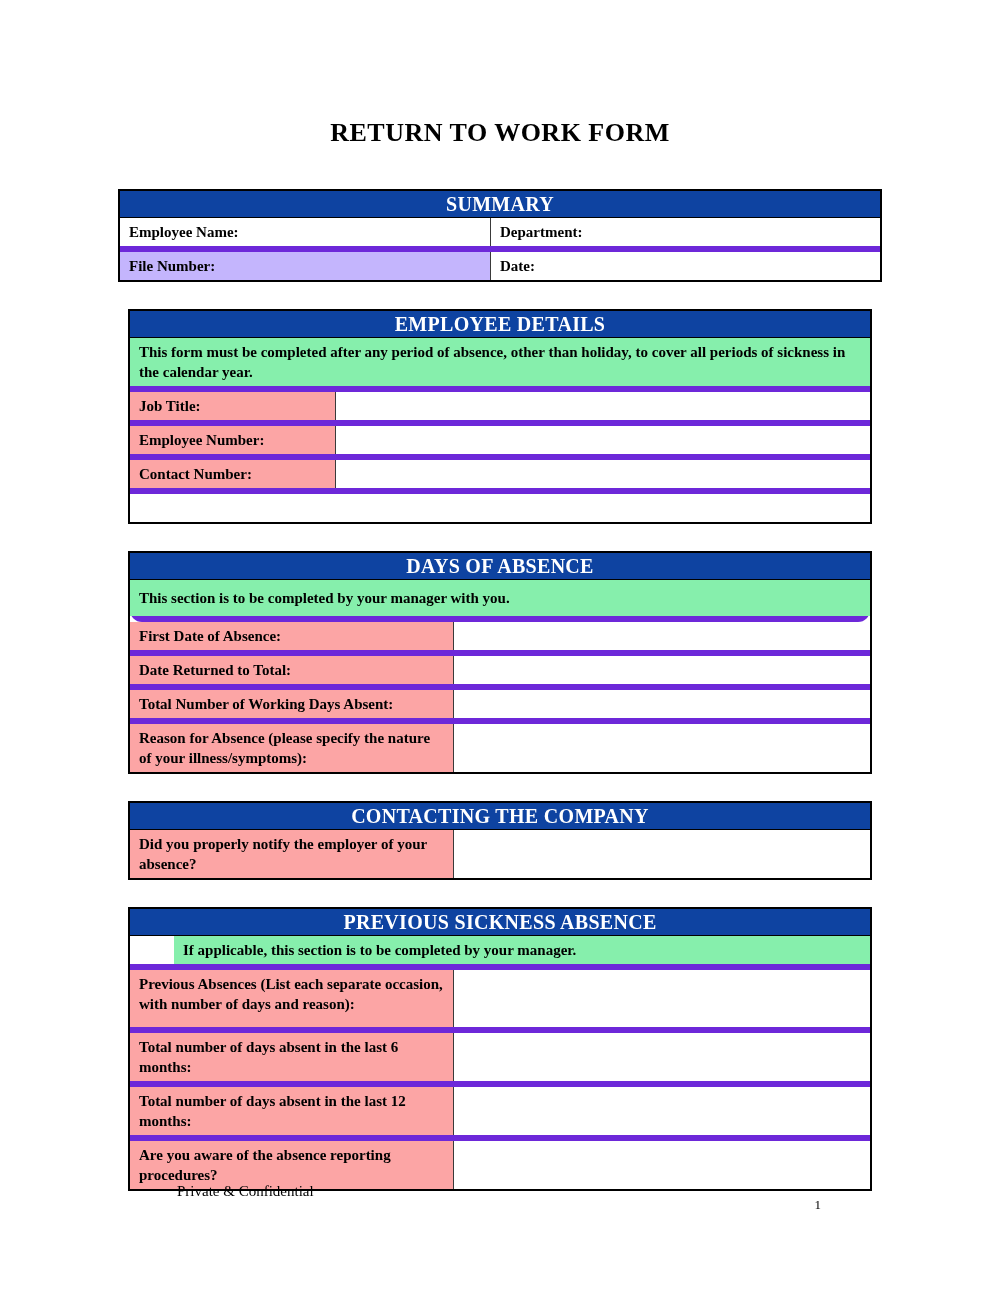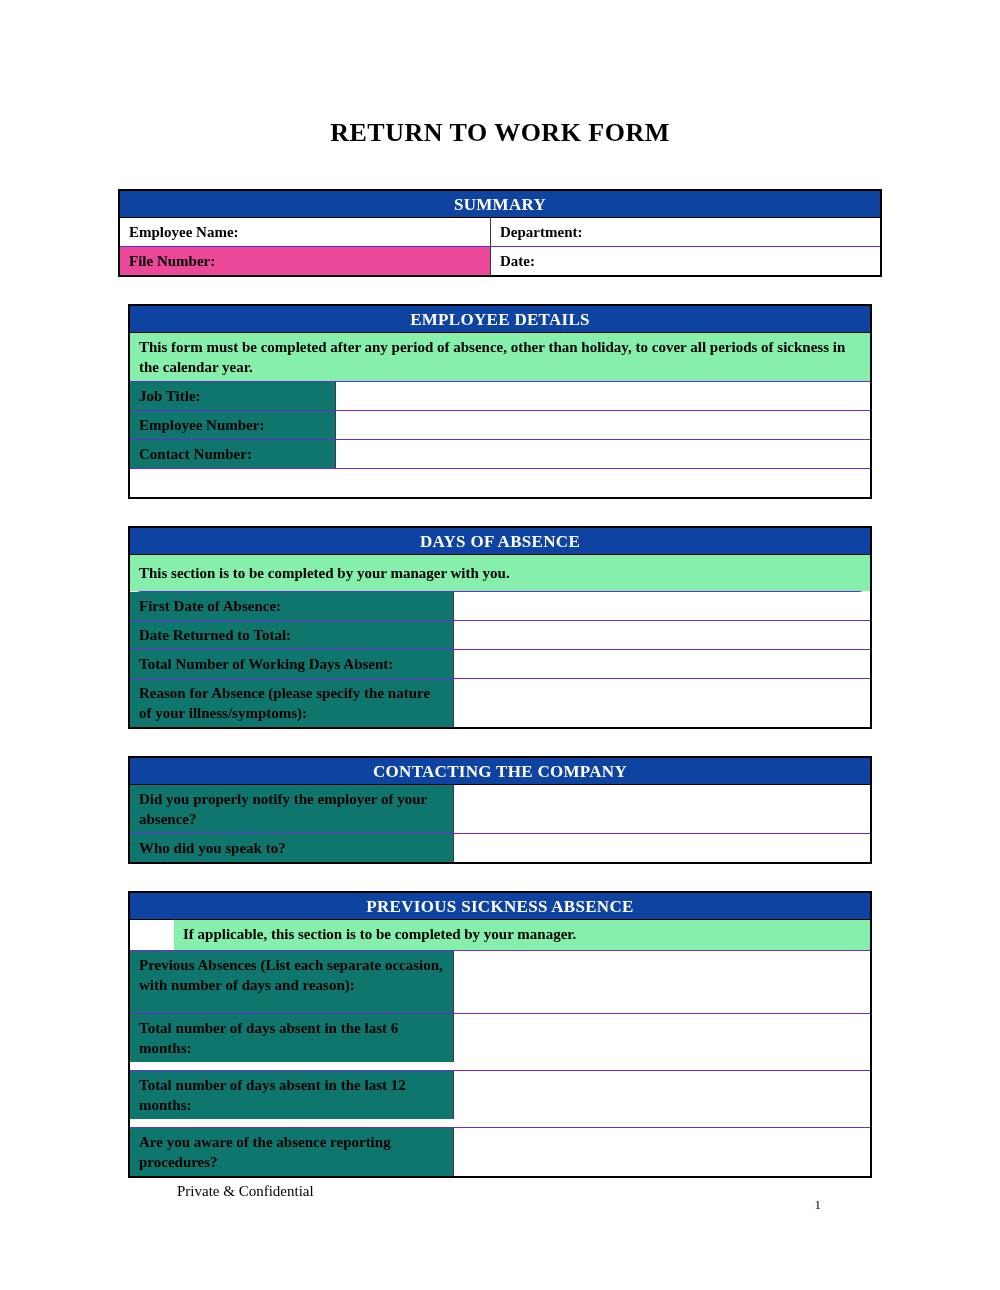--- a/index.html
+++ b/index.html
@@ -29,39 +29,39 @@
     border: 2px solid #000;
     background: #fff;
   }
   .tbl-summary { width: 764px; margin: 41px auto 0; }
   .tbl-sec     { width: 744px; margin: 27px auto 0; }
 
   .hdr {
     background: #0E43A1;
     color: #ffffff;
     font-weight: bold;
-    font-size: 17px;
+    font-size: 20px;
     text-align: center;
     height: 27px;
     line-height: 27px;
     border-bottom: 1px solid #000;
     letter-spacing: 0.3px;
   }
 
-  .row { display: flex; border-bottom: 1px solid #6d28d9; align-items: stretch; }
+  .row { display: flex; border-bottom: 6px solid #6d28d9; align-items: stretch; }
   .row:last-child { border-bottom: none; }
 
   .cell {
     padding: 4px 9px;
     font-size: 15px;
     line-height: 20px;
     font-weight: bold;
   }
   .cell.label {
-    background: #0f766e;
+    background: #fca5a5;
     border-right: 1px solid #3a3a3a;
     flex: 0 0 auto;
   }
   .cell.value { background: #ffffff; flex: 1 1 auto; }
 
   .intro-cell {
     background: #86efac;
     width: 100%;
   }
   .pad8 { padding-top: 8px; padding-bottom: 8px; }
@@ -72,21 +72,21 @@
   .w-wide   { width: 324px; }
 
   
   .h28 { min-height: 28px; }
   .h36 { min-height: 36px; border-radius: 12px; }
   .h44 { min-height: 44px; }
   .h46 { min-height: 46px; }
   .h47 { min-height: 47px; }
   .h31 { min-height: 31px; padding-left: 44px; }
   .h63 { min-height: 63px; }
-  .h45 { min-height: 45px; flex-direction: column; }
+  .h45 { min-height: 45px; }
 
   .footer-left {
     position: absolute;
     left: 118px;
     top: 1179px;
     font-size: 15px;
     font-weight: normal;
   }
   .page-num {
     position: absolute;
@@ -106,21 +106,21 @@
     <div class="hdr">SUMMARY</div>
     <div class="row h28">
       <div class="cell label w-sum" style="background:#fff;">
         <span>Employee Name:</span>
       </div>
       <div class="cell value">
         <span>Department:</span>
       </div>
     </div>
     <div class="row h28">
-      <div class="cell label w-sum" style="background:#ec4899;">
+      <div class="cell label w-sum" style="background:#c4b5fd;">
         <span>File Number:</span>
       </div>
       <div class="cell value">
         <span>Date:</span>
       </div>
     </div>
   </div>
 
   <div class="tbl tbl-sec">
     <div class="hdr">EMPLOYEE DETAILS</div>
@@ -166,24 +166,20 @@
       <div class="cell value"></div>
     </div>
   </div>
 
   <div class="tbl tbl-sec">
     <div class="hdr">CONTACTING THE COMPANY</div>
     <div class="row h46">
       <div class="cell label w-wide">Did you properly notify the employer of your absence?</div>
       <div class="cell value"></div>
     </div>
-    <div class="row h28">
-      <div class="cell label w-wide">Who did you speak to?</div>
-      <div class="cell value"></div>
-    </div>
   </div>
 
   <div class="tbl tbl-sec">
     <div class="hdr">PREVIOUS SICKNESS ABSENCE</div>
     <div class="row h31">
       <div class="cell intro-cell">If applicable, this section is to be completed by your manager.</div>
     </div>
     <div class="row h63">
       <div class="cell label w-wide">Previous Absences (List each separate occasion, with number of days and reason):</div>
       <div class="cell value"></div>

